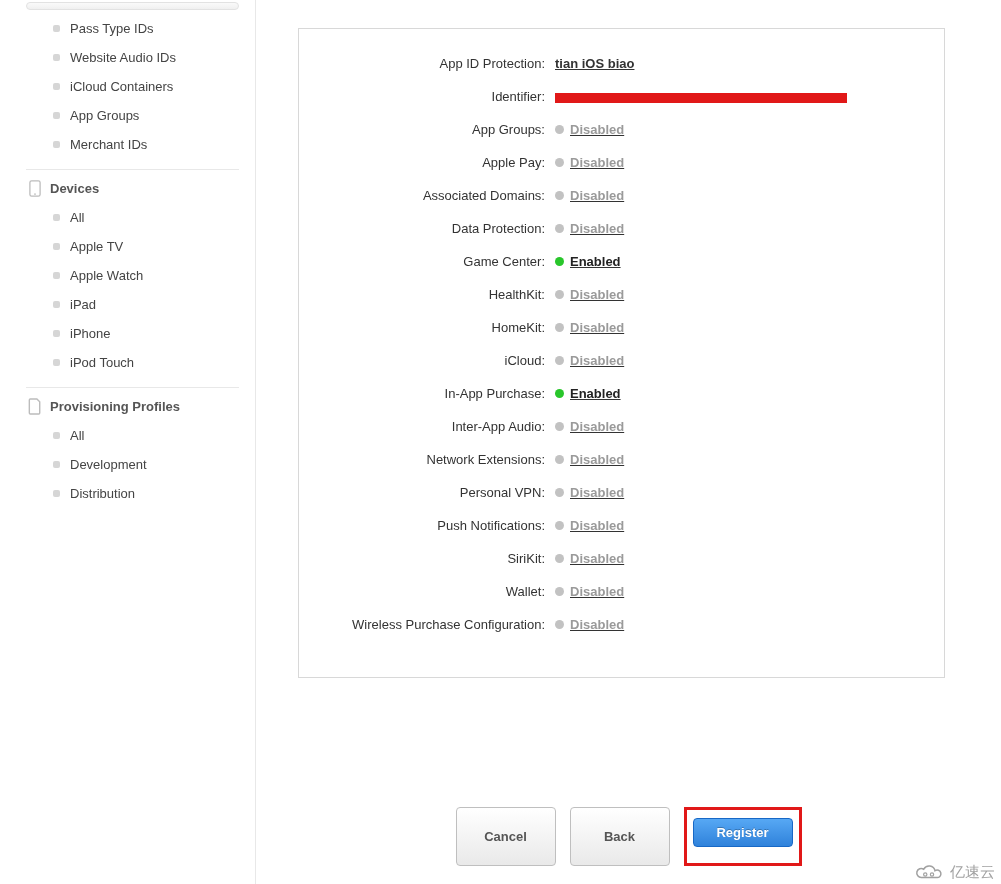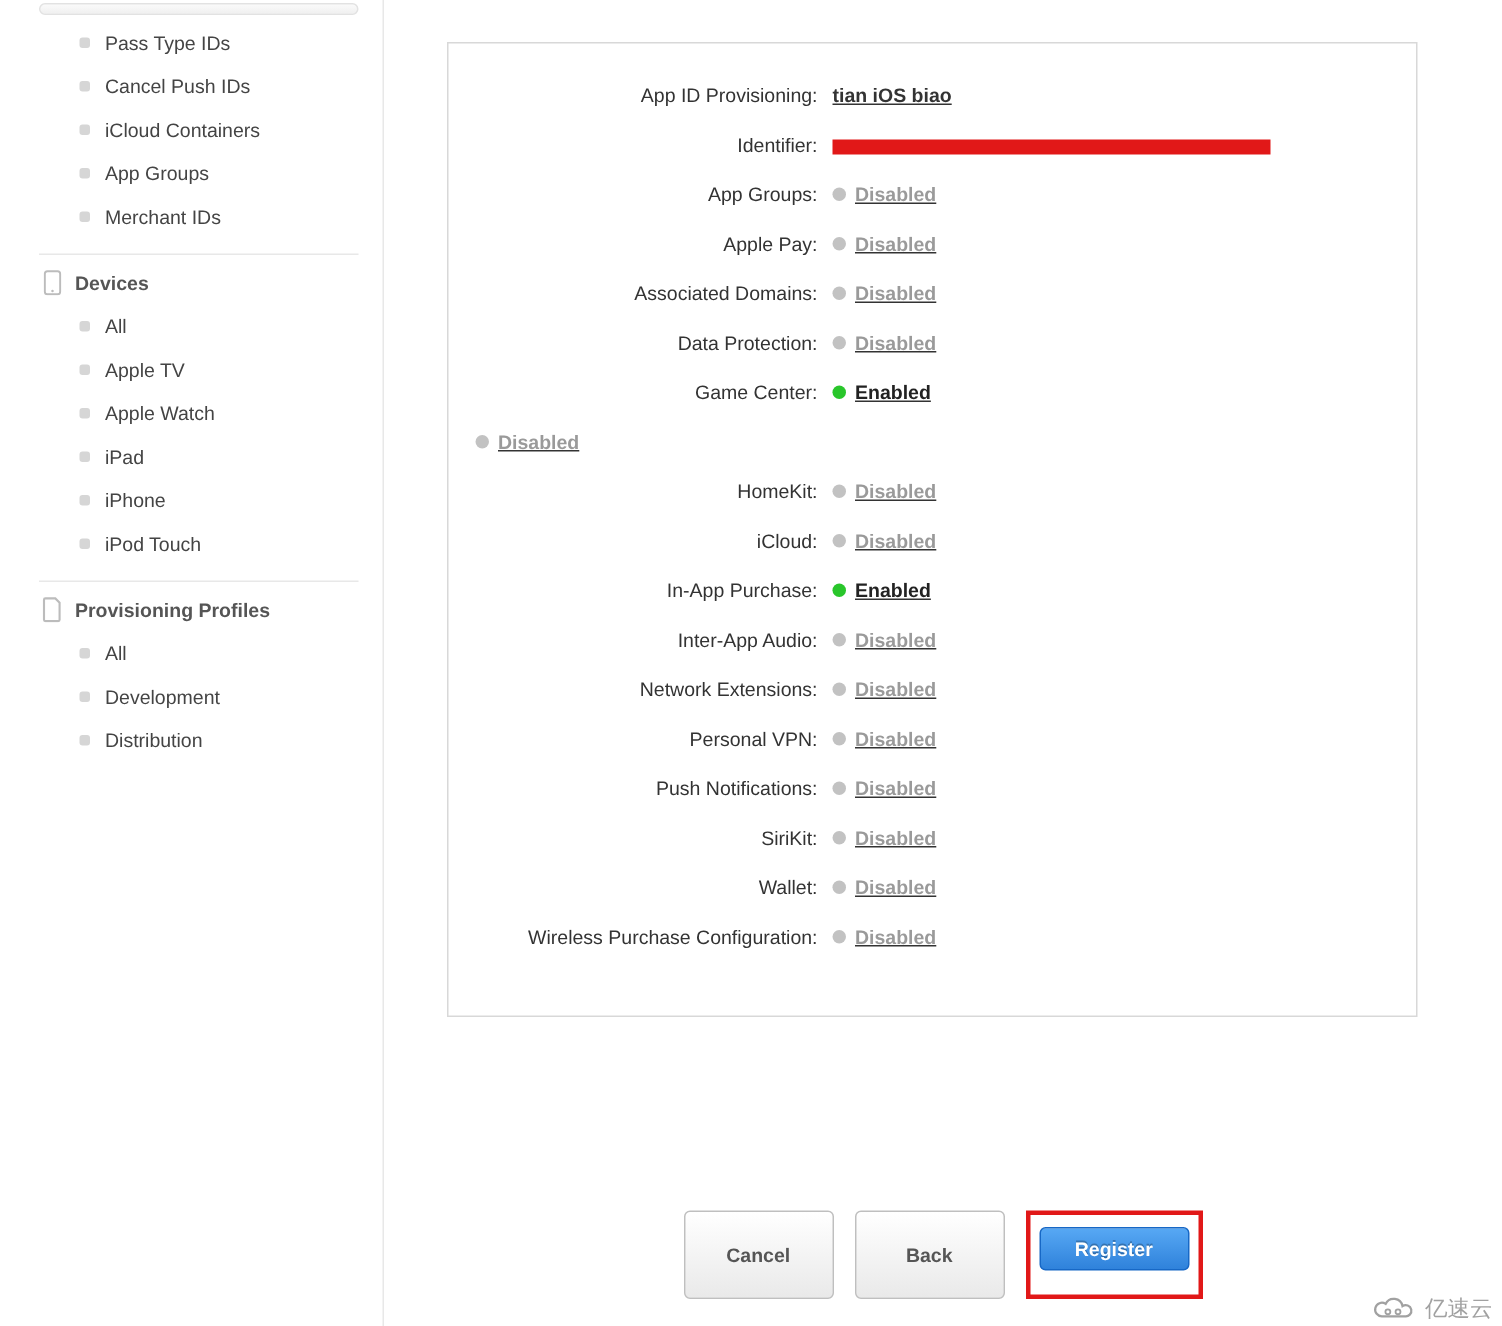--- a/index.html
+++ b/index.html
@@ -179,21 +179,21 @@
   <aside class="sidebar">
     <div class="sidebar-item active-pill"></div>
 
     <div class="sidebar-group">
       <div class="sidebar-item">
         <span class="bullet"></span>
         <span>Pass Type IDs</span>
       </div>
       <div class="sidebar-item">
         <span class="bullet"></span>
-        <span>Cancel Push IDs</span>
+        <span>Website Audio IDs</span>
       </div>
       <div class="sidebar-item">
         <span class="bullet"></span>
         <span>iCloud Containers</span>
       </div>
       <div class="sidebar-item">
         <span class="bullet"></span>
         <span>App Groups</span>
       </div>
       <div class="sidebar-item">
@@ -259,21 +259,21 @@
         <span class="bullet"></span>
         <span>Distribution</span>
       </div>
     </div>
   </aside>
 
   <main class="main">
     <div class="panel">
 
       <div class="field-row">
-        <div class="field-label">App ID Provisioning:</div>
+        <div class="field-label">App ID Protection:</div>
         <div class="field-value">tian iOS biao</div>
       </div>
 
       <div class="field-row">
         <div class="field-label">Identifier:</div>
         <div class="field-value">
           <span class="redacted-bar"></span>
         </div>
       </div>
 
@@ -307,20 +307,21 @@
             </div>
           </div>
           <div class="field-row">
             <div class="field-label">Game Center:</div>
             <div class="field-value">
               <span class="status-dot enabled"></span>
               <span class="status-text enabled">Enabled</span>
             </div>
           </div>
           <div class="field-row">
+            <div class="field-label">HealthKit:</div>
             <div class="field-value">
               <span class="status-dot disabled"></span>
               <span class="status-text disabled">Disabled</span>
             </div>
           </div>
           <div class="field-row">
             <div class="field-label">HomeKit:</div>
             <div class="field-value">
               <span class="status-dot disabled"></span>
               <span class="status-text disabled">Disabled</span>

